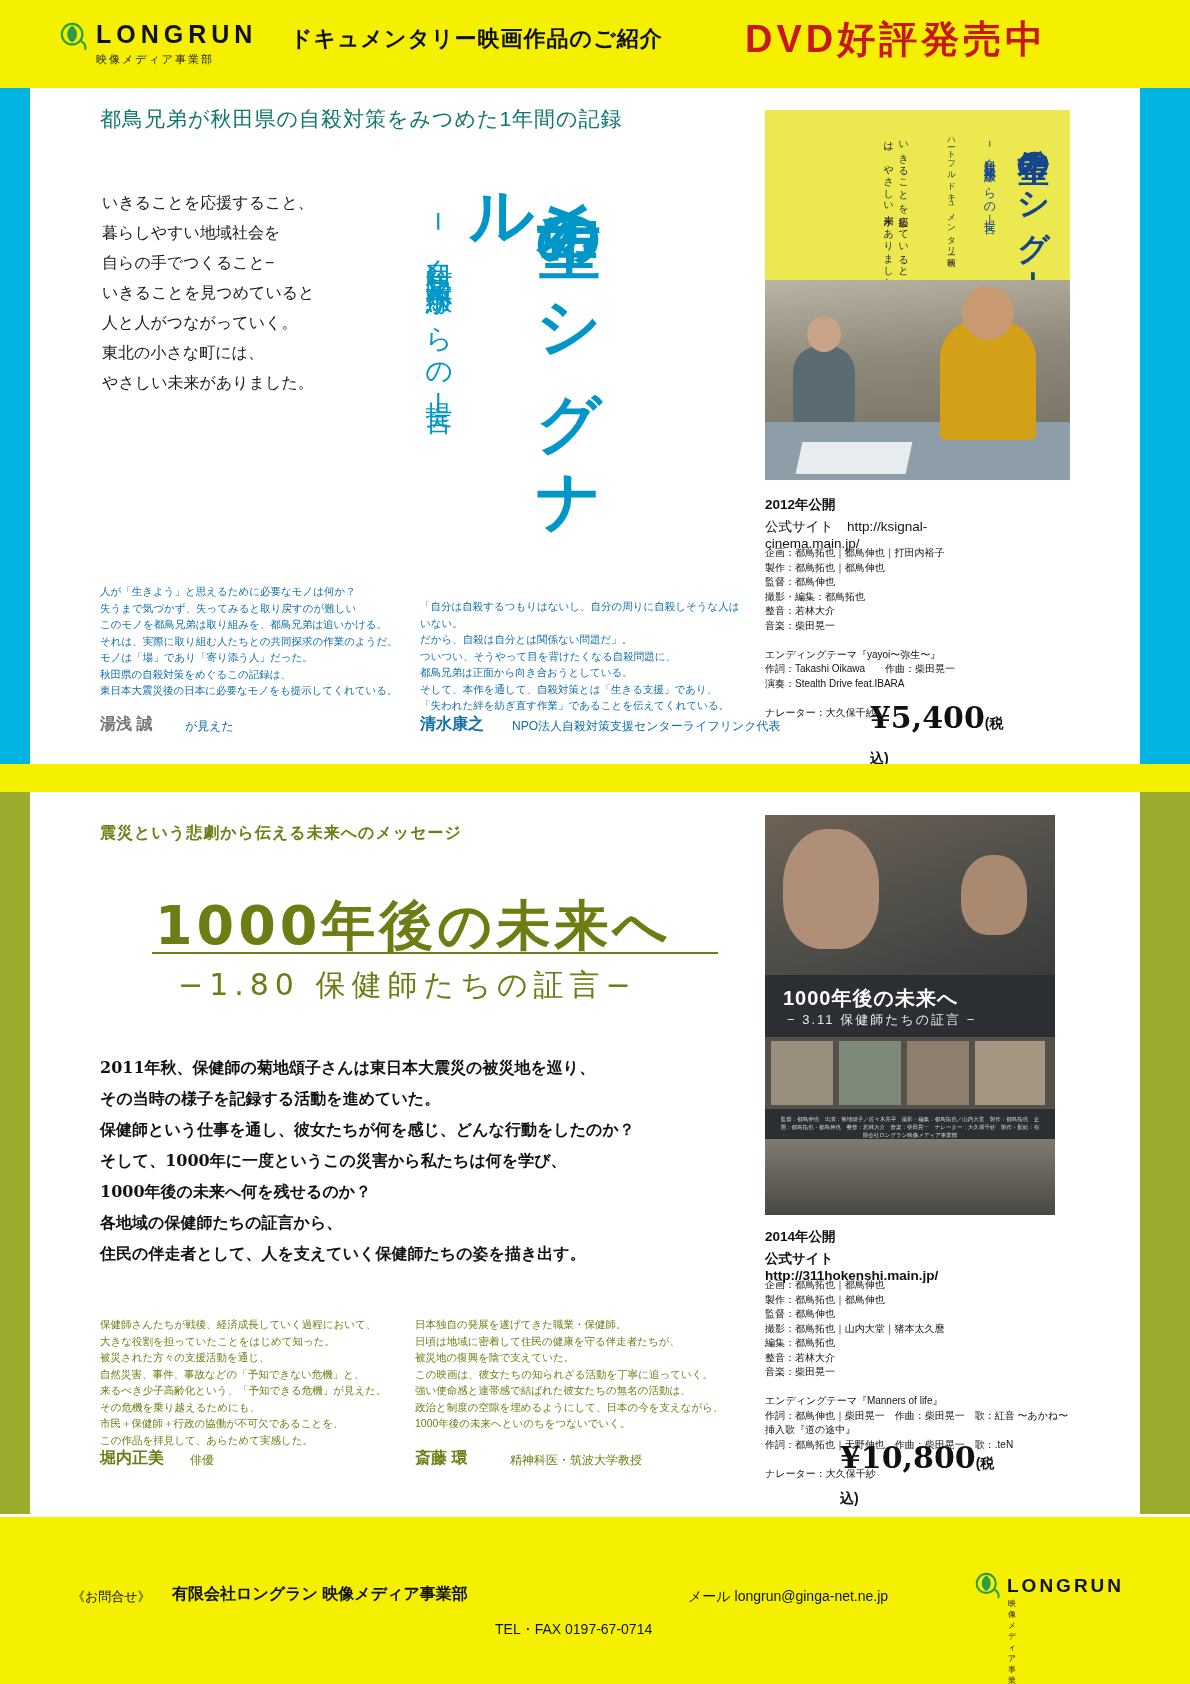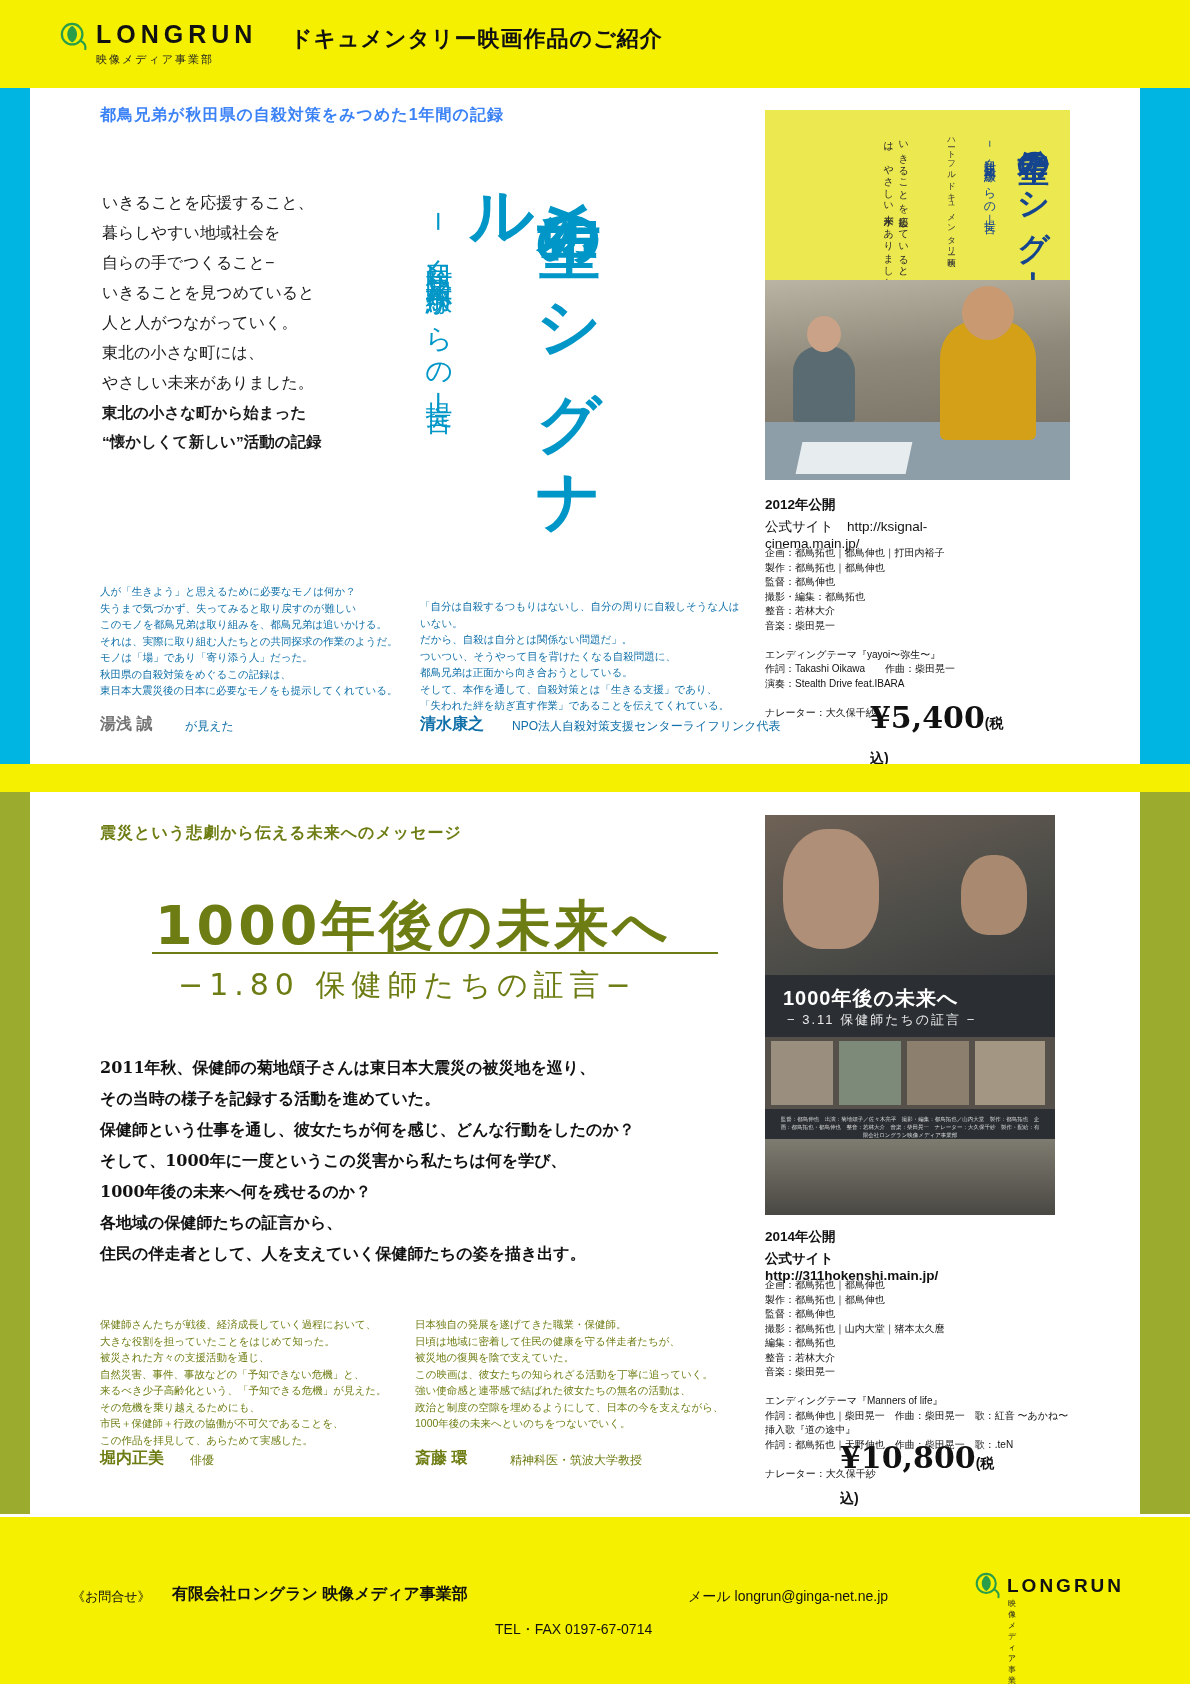--- a/index.html
+++ b/index.html
@@ -42,21 +42,21 @@
   .sec1{
     position:absolute;left:0;top:88px;width:1190px;height:676px;
     background:#00b5e2;
   }
   .sec1-white{
     position:absolute;left:30px;top:0px;width:1110px;height:676px;
     background:#ffffff;
   }
   .sec1-head{
     position:absolute;left:100px;top:105px;
-    font-size:16px;font-weight:bold;color:#3b82f6;letter-spacing:1px;
+    font-size:21px;font-weight:normal;color:#0f766e;letter-spacing:1px;
   }
   .sec1-lead{
     position:absolute;left:102px;top:188px;width:330px;
     font-size:16px;line-height:30px;color:#1a1a1a;
   }
   .sec1-lead2{
     position:absolute;left:102px;top:398px;width:360px;
     font-size:15.5px;line-height:29px;color:#1a1a1a;font-weight:bold;
   }
   
@@ -282,37 +282,36 @@
     <div class="logo-wrap">
       <svg class="logo-mark" viewBox="0 0 30 32">
         <circle cx="13" cy="13" r="11" fill="none" stroke="#2a9d4a" stroke-width="2.4"></circle>
         <path d="M13 4 C6 8, 6 18, 13 22 C20 18, 20 8, 13 4 Z" fill="#2a9d4a"></path>
         <path d="M22 20 C26 22, 28 26, 27 30" fill="none" stroke="#2a9d4a" stroke-width="2.2"></path>
       </svg>
       <span class="logo-text">LONGRUN</span>
     </div>
     <div class="logo-sub">映像メディア事業部</div>
     <div class="header-tagline">ドキュメンタリー映画作品のご紹介</div>
+    <div class="header-dvd">DVD好評発売中</div>
   </div>
 
   <div class="sec1">
     <div class="sec1-white"></div>
   </div>
 
   <div class="sec1-head">都鳥兄弟が秋田県の自殺対策をみつめた1年間の記録</div>
 
   <div class="sec1-lead" style="white-space:pre-line">いきることを応援すること、
 暮らしやすい地域社会を
 自らの手でつくること−
 いきることを見つめていると
 人と人がつながっていく。
 東北の小さな町には、
 やさしい未来がありました。</div>
-  <div class="sec1-lead2" style="white-space:pre-line">東北の小さな町から始まった
-“懐かしくて新しい”活動の記録</div>
 
   <div class="vtitle">
     <div class="main">希望のシグナル</div>
     <div class="sub">−自殺防止最前線からの提言−</div>
   </div>
 
   <div class="jacket1">
     <div class="jk1-top"></div>
     <div class="jk1-title">希望のシグナル</div>
     <div class="jk1-sub">−自殺防止最前線からの提言−</div>

